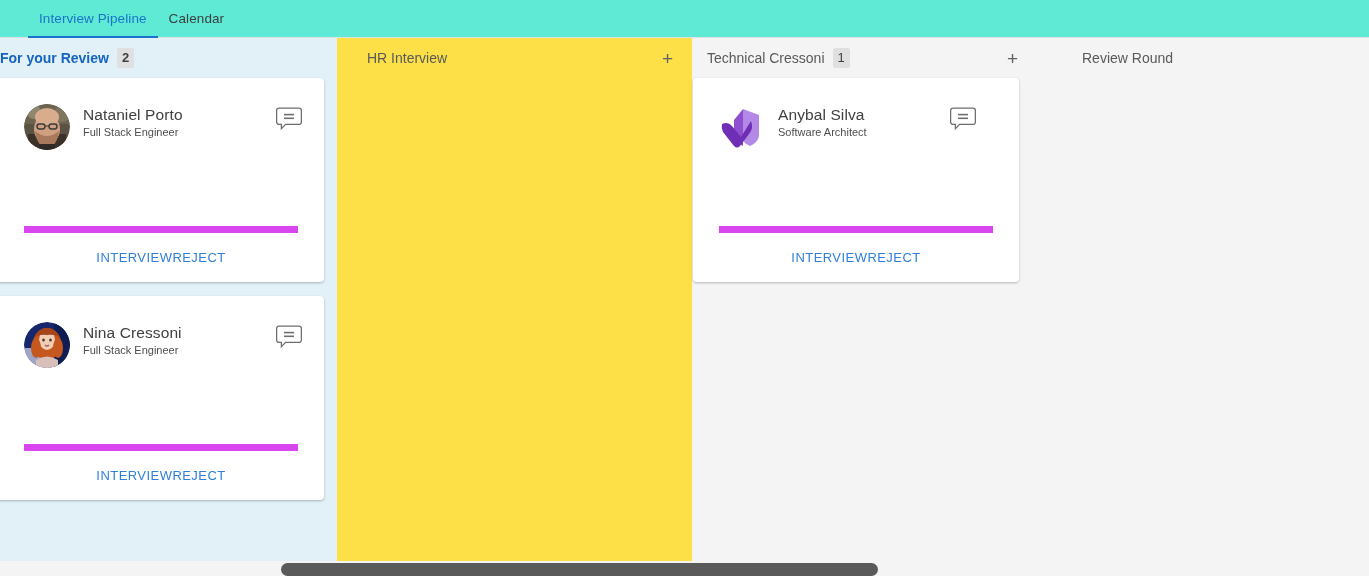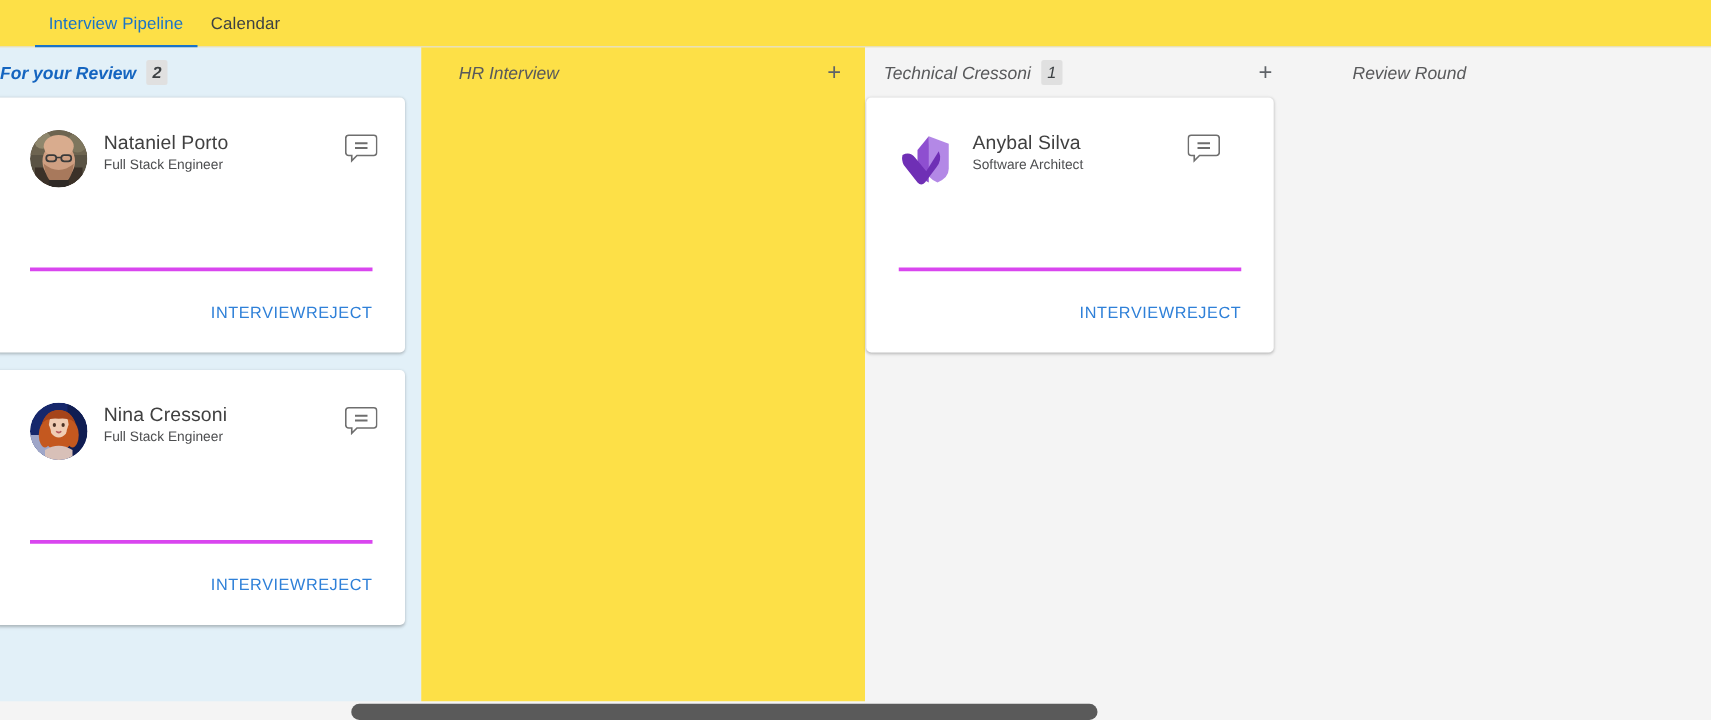--- a/index.html
+++ b/index.html
@@ -6,21 +6,21 @@
   html, body {
     width: 1369px; height: 576px;
     font-family: "Liberation Sans", sans-serif;
     background: #f5f5f5;
     overflow: hidden;
   }
 
   
   .tabbar {
     height: 38px;
-    background: #fde047;
+    background: #5eead4;
     border-bottom: 1px solid #e0e0e0;
     display: flex;
     align-items: stretch;
     padding-left: 28px;
   }
   .tab {
     display: flex; align-items: center;
     font-size: 13.5px;
     letter-spacing: .1px;
     color: #3c4043;
@@ -56,21 +56,21 @@
 
   .col-head {
     height: 40px;
     display: flex;
     align-items: center;
     padding-left: 0;
     font-size: 14px;
     color: #58595b;
     white-space: nowrap;
   }
-  .col-head .title { display: flex; align-items: center; font-style: italic; }
+  .col-head .title { display: flex; align-items: center; }
   .col-review .col-head { color: #1565c0; font-weight: bold; padding-left: 0; }
   .col-hr .col-head   { padding-left: 30px; }
   .col-tech .col-head { padding-left: 15px; }
   .col-final .col-head{ padding-left: 43px; }
 
   .count-badge {
     margin-left: 8px;
     background: #e0e0e0;
     color: #3c4043;
     font-size: 13px;
@@ -148,26 +148,26 @@
   .chat-icon {
     position: absolute;
     top: 29px;
     right: 22px;
     width: 26px; height: 24px;
     cursor: pointer;
   }
   .chat-icon svg { display: block; }
 
   .card-actions {
-    border-top: 3px solid #d946ef;
+    border-top: 7px solid #d946ef;
     margin: 0 26px;
-    height: 68px;
+    height: 56px;
     display: flex;
     align-items: center;
-    justify-content: flex-end;
+    justify-content: center;
   }
   .action-link {
     font-size: 13px;
     color: #2f80d8;
     letter-spacing: .45px;
     cursor: pointer;
     user-select: none;
   }
 
   

